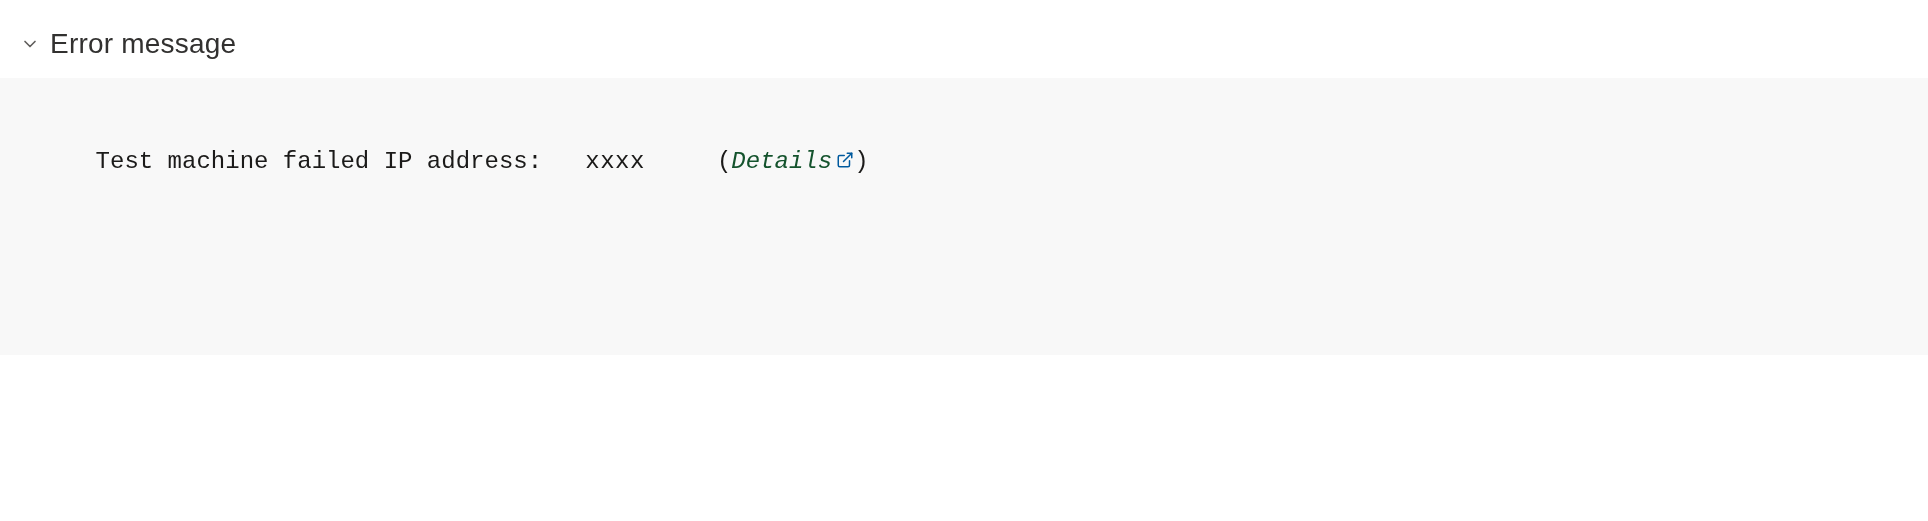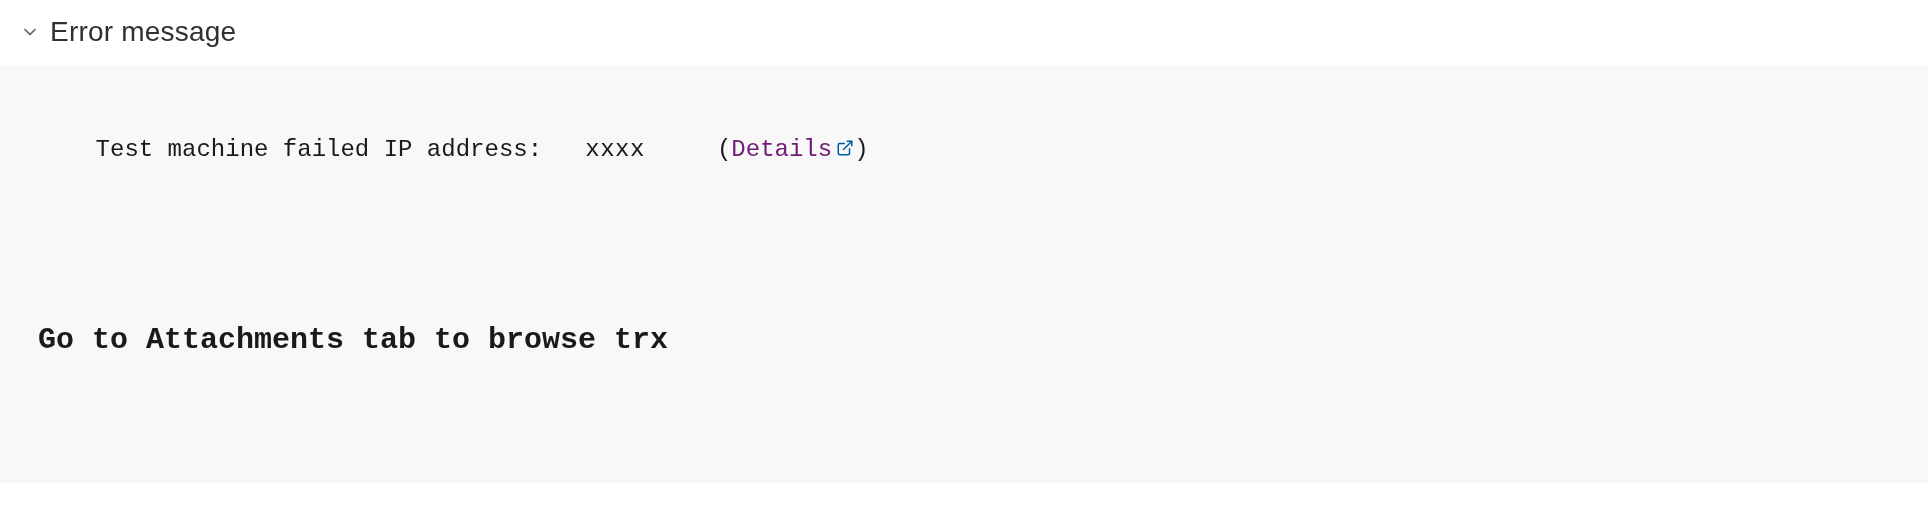--- a/index.html
+++ b/index.html
@@ -10,21 +10,21 @@
     body {
       font-family: "Segoe UI", -apple-system, BlinkMacSystemFont, sans-serif;
       background: #ffffff;
       color: #323130;
       width: 1928px;
     }
     .section-header {
       display: flex;
       align-items: center;
       gap: 10px;
-      padding: 16px 20px 18px 20px;
+      padding: 28px 20px 18px 20px;
       cursor: pointer;
       user-select: none;
     }
     .chevron {
       display: inline-flex;
       align-items: center;
       justify-content: center;
       color: #605e5c;
     }
     .chevron svg {
@@ -44,23 +44,24 @@
       font-family: Consolas, "Courier New", monospace;
       font-size: 24px;
       color: #1b1a19;
       line-height: 1.55;
     }
     .error-line {
       margin-bottom: 16px;
       white-space: pre-wrap;
     }
     .details-link {
-      color: #701a75;
+      color: #14532d;
       text-decoration: none;
       cursor: pointer;
+      font-style: italic;
     }
     .popout-icon {
       display: inline-block;
       vertical-align: -1px;
       margin-left: 4px;
       color: #005a9e;
     }
     .popout-icon svg {
       width: 18px;
       height: 18px;
@@ -93,14 +94,13 @@
 </div>
 
 <div class="error-body">
   <div class="error-line">
     <span>Test machine failed IP address:   </span><span class="redact">xxxx</span><span>     </span><span class="paren">(</span><a class="details-link" href="#">Details</a><span class="popout-icon"><svg viewBox="0 0 24 24" fill="none" stroke="currentColor" stroke-width="2" stroke-linecap="round" stroke-linejoin="round">
           <path d="M18 13v6a2 2 0 0 1-2 2H5a2 2 0 0 1-2-2V8a2 2 0 0 1 2-2h6"></path>
           <polyline points="15 3 21 3 21 9"></polyline>
           <line x1="10" y1="14" x2="21" y2="3"></line>
         </svg></span><span class="paren">)</span>
   </div>
-  <div class="attachments-hint">Go to Attachments tab to browse trx</div>
 </div>
 
 </body></html>

